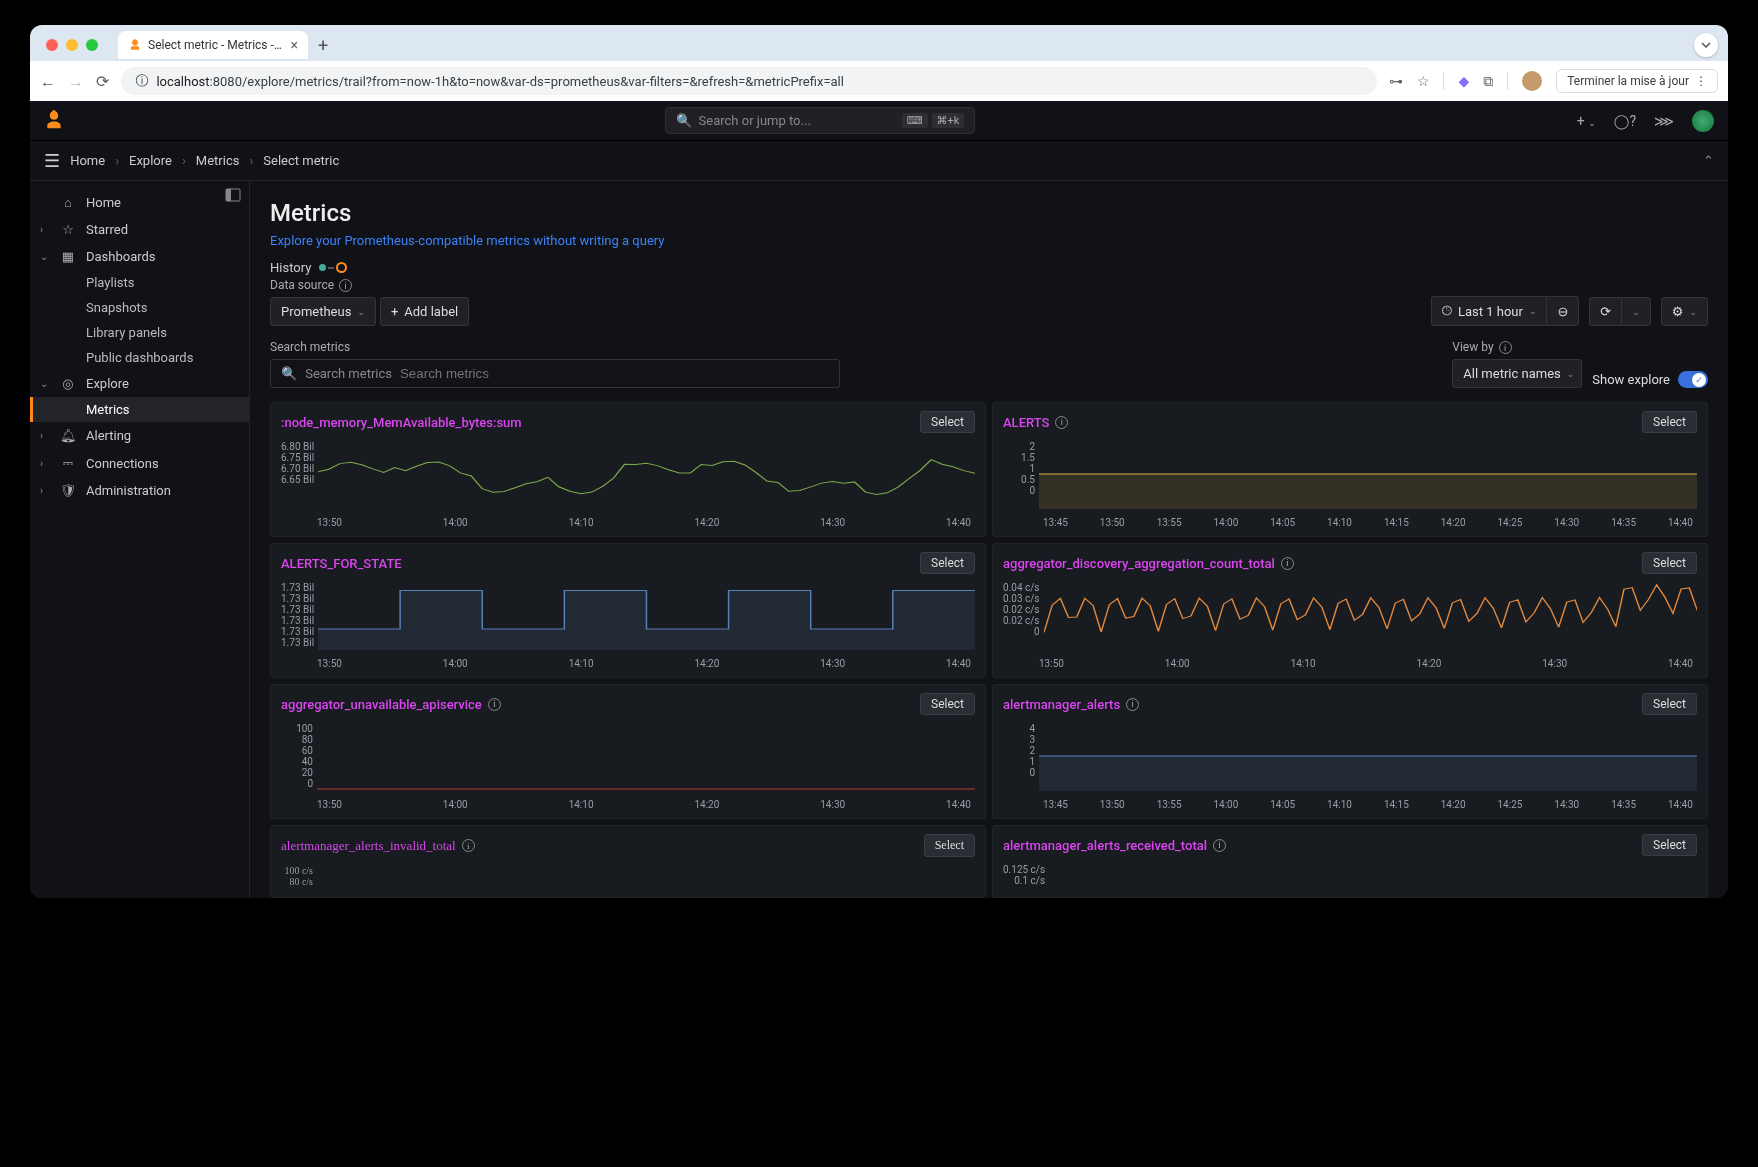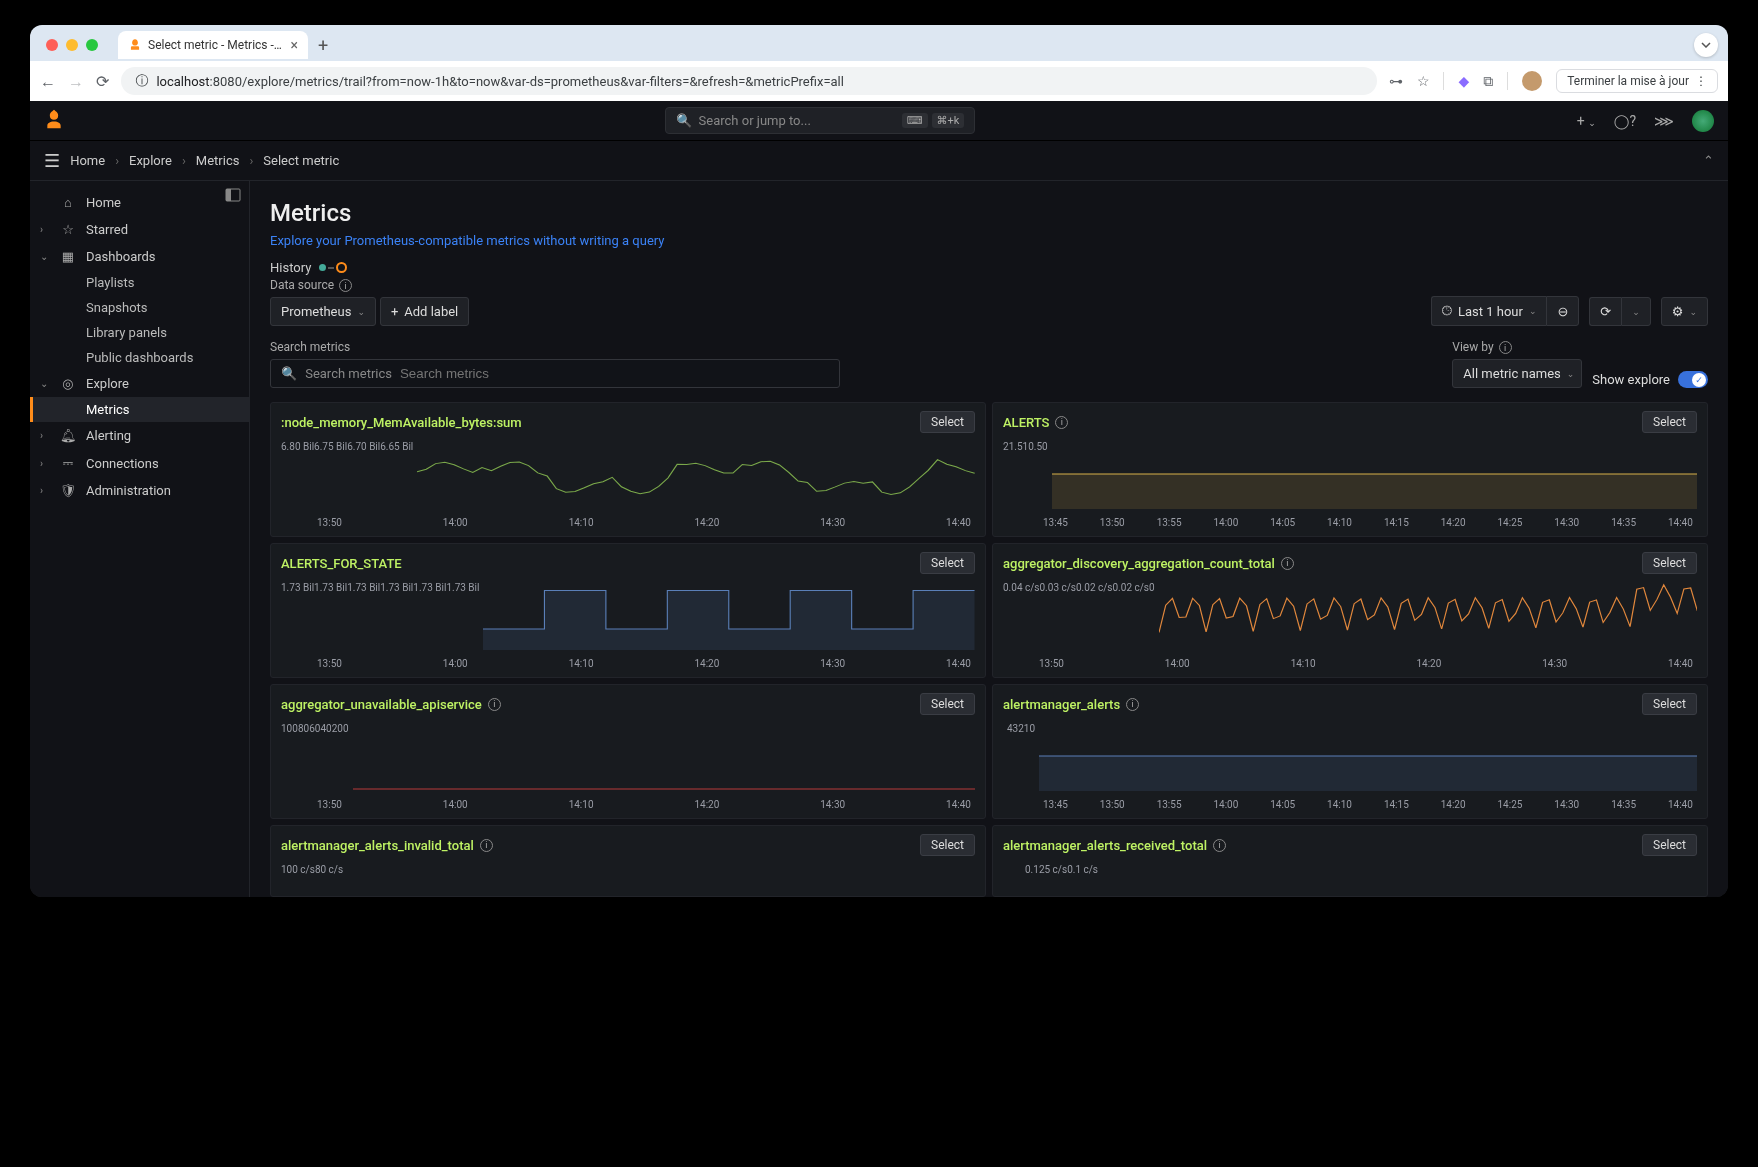--- a/index.html
+++ b/index.html
@@ -80,24 +80,24 @@
 .search-box{display:flex;flex-direction:column;gap:5px}
 .search-in{background:#111318;border:1px solid #33353b;border-radius:3px;padding:6px 10px;color:#888;font-size:13px;display:flex;align-items:center;gap:8px;width:570px}
 .toggle-row{display:flex;align-items:center;gap:8px;color:#ddd;font-size:13px}
 .sw{width:30px;height:17px;background:#3871dc;border-radius:10px;position:relative}
 .sw::after{content:"✓";position:absolute;right:2px;top:1.5px;width:14px;height:14px;background:#fff;border-radius:50%;font-size:9px;color:#3871dc;display:flex;align-items:center;justify-content:center}
 
 
 .grid{display:grid;grid-template-columns:1fr 1fr;gap:6px}
 .panel{background:#181b1f;border:1px solid #22242a;border-radius:3px;padding:8px 10px;min-height:135px;display:flex;flex-direction:column}
 .panel-hd{display:flex;align-items:center;gap:6px;margin-bottom:6px}
-.panel-tt{font-size:13px;color:#bef264;font-weight:500}
+.panel-tt{font-size:13px;color:#d946ef;font-weight:500}
 .panel-sel{margin-left:auto;background:#2a2d33;border:1px solid #3a3d44;border-radius:3px;padding:3px 10px;font-size:12px;color:#ddd}
 .chart{flex:1;display:flex}
-.yaxis{display:flex;flex-direction:row;justify-content:flex-end;padding:2px 4px 0 0;font-size:10px;color:#9a9da6;text-align:right;min-width:36px}
+.yaxis{display:flex;flex-direction:column;justify-content:flex-start;padding:2px 4px 0 0;font-size:10px;color:#9a9da6;text-align:right;min-width:36px}
 .plot{flex:1;position:relative;border-left:0}
 .plot svg{width:100%;display:block}
 .xaxis{display:flex;justify-content:space-between;font-size:10px;color:#9a9da6;padding:2px 4px 0 36px}
 .xaxis.wide{padding-left:40px}
 </style>
 </head>
 <body>
 
 <div class="desktop">
 <div class="browser">
@@ -505,41 +505,41 @@
                   <span>14:05</span>
                   <span>14:10</span>
                   <span>14:15</span>
                   <span>14:20</span>
                   <span>14:25</span>
                   <span>14:30</span>
                   <span>14:35</span>
                   <span>14:40</span>
                 </div>
               </div>
-              <div class="panel" style="min-height: 50px;">
+              <div class="panel" style="min-height: 50px; font-family: Liberation Serif, serif;">
                 <div class="panel-hd">
                   <span class="panel-tt">alertmanager_alerts_invalid_total</span>
                   <span class="info-i">i</span>
                   <span class="panel-sel">Select</span>
                 </div>
                 <div class="chart">
                   <div class="yaxis" style="min-height: 26px;">
                     <span>100 c/s</span>
                     <span>80 c/s</span>
                   </div>
                 </div>
               </div>
               <div class="panel" style="min-height: 50px;">
                 <div class="panel-hd">
                   <span class="panel-tt">alertmanager_alerts_received_total</span>
                   <span class="info-i">i</span>
                   <span class="panel-sel">Select</span>
                 </div>
                 <div class="chart">
-                  <div class="yaxis" style="min-height: 26px; margin-left: 22px;">
+                  <div class="yaxis" style="min-height: 26px;">
                     <span>0.125 c/s</span>
                     <span>0.1 c/s</span>
                   </div>
                 </div>
               </div>
             </div>
     </div>
   </div>
 </div>
 

